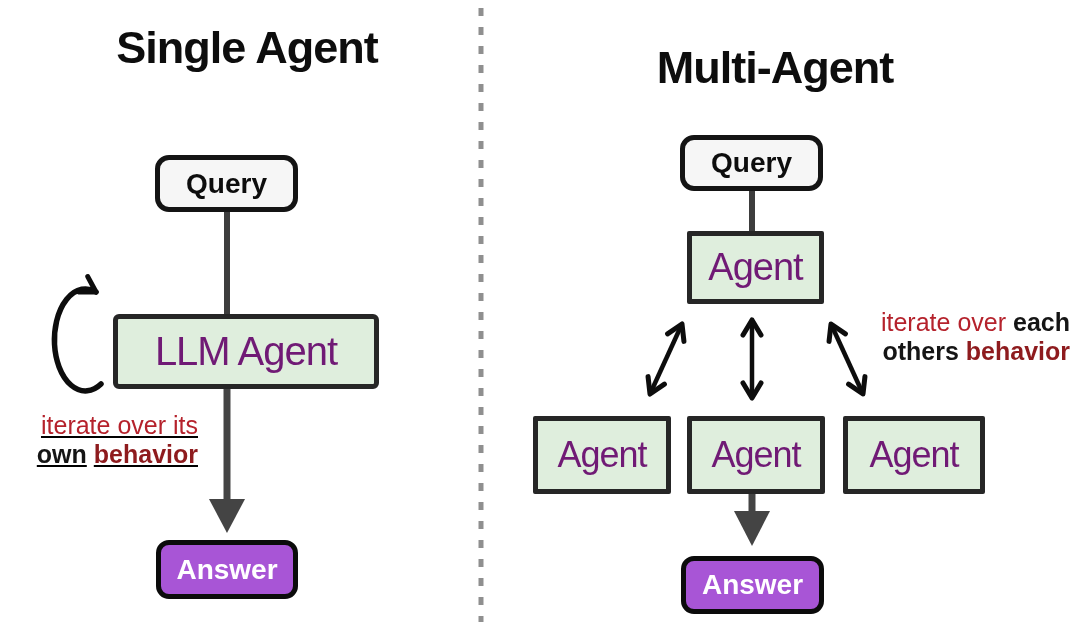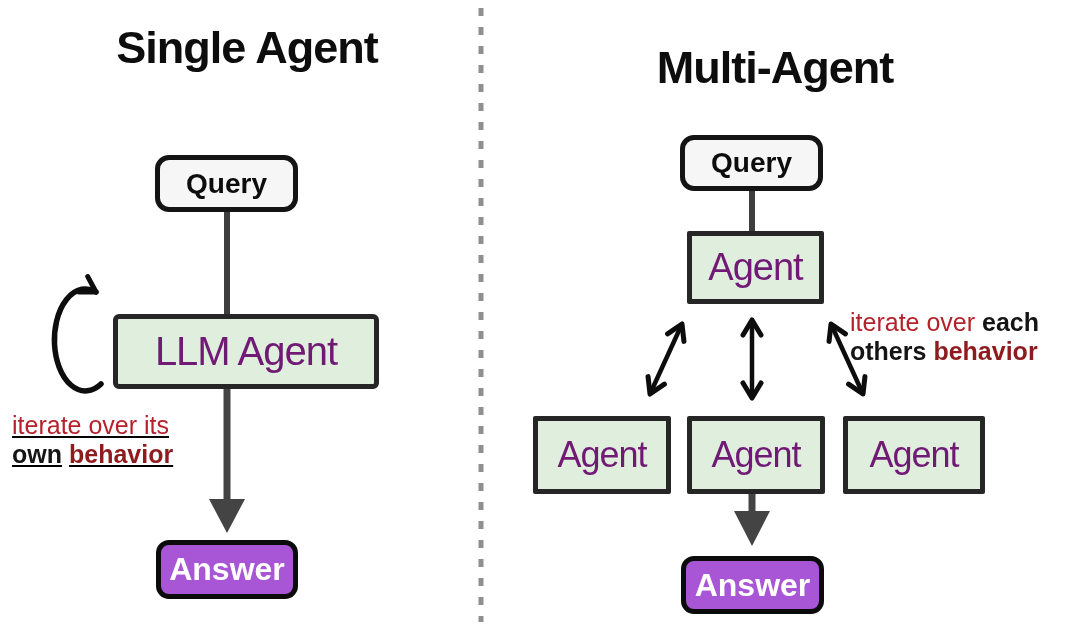--- a/index.html
+++ b/index.html
@@ -42,29 +42,29 @@
     font-weight: 400;
     color: #701a75;
   }
   .agent-node.big { font-size: 40px; letter-spacing: -1px; border-radius: 6px; }
   .agent-node.mid { font-size: 38px; letter-spacing: -1px; }
   .agent-node.row { font-size: 36px; letter-spacing: -1px; }
   .answer-node {
     background: #a855d6;
     border: 5px solid #0b0b0b;
     border-radius: 13px;
-    font-size: 32px;
+    font-size: 28px;
     font-weight: 700;
     color: #ffffff;
   }
 
   .annotation {
     font-size: 25px;
     line-height: 29px;
-    text-align: left;
+    text-align: right;
     white-space: nowrap;
   }
   .red-text   { color: #b5222c; font-weight: 400; }
   .black-bold { color: #151515; font-weight: 700; }
   .maroon-bold{ color: #8e1b1e; font-weight: 700; }
   .gap { margin-left: 7px; }
 
   svg.layer {
     position: absolute;
     left: 0; top: 0;

